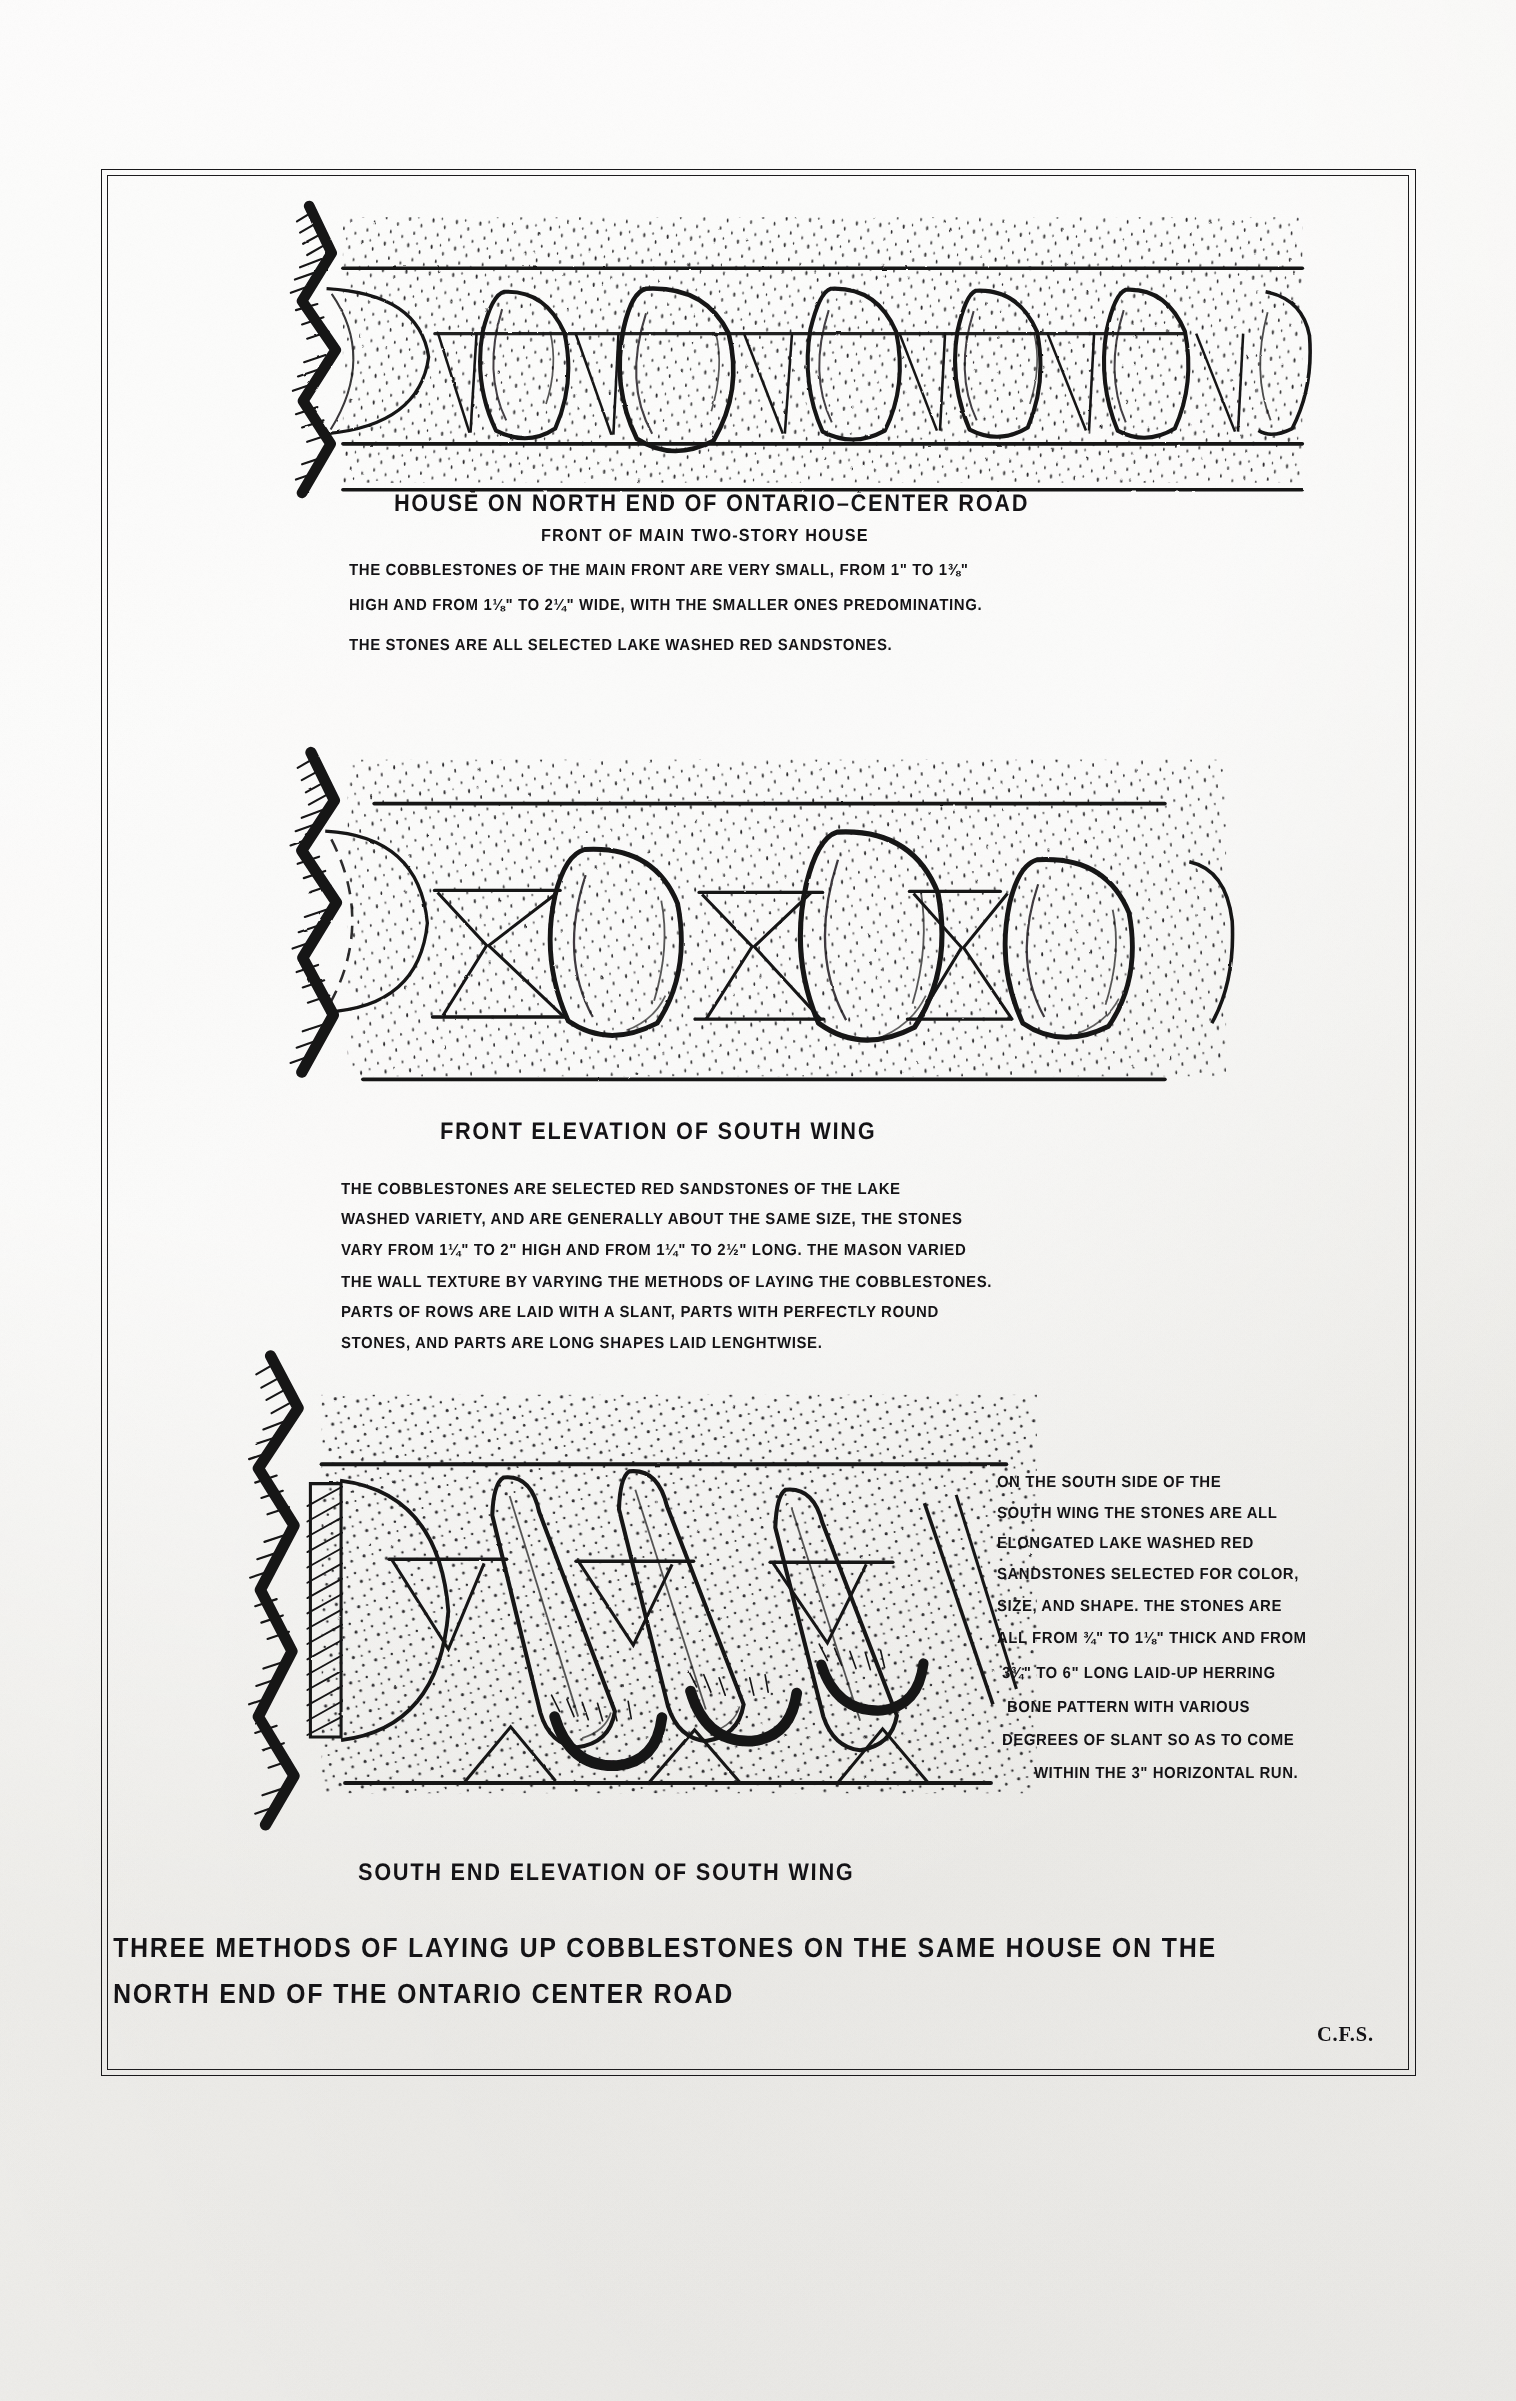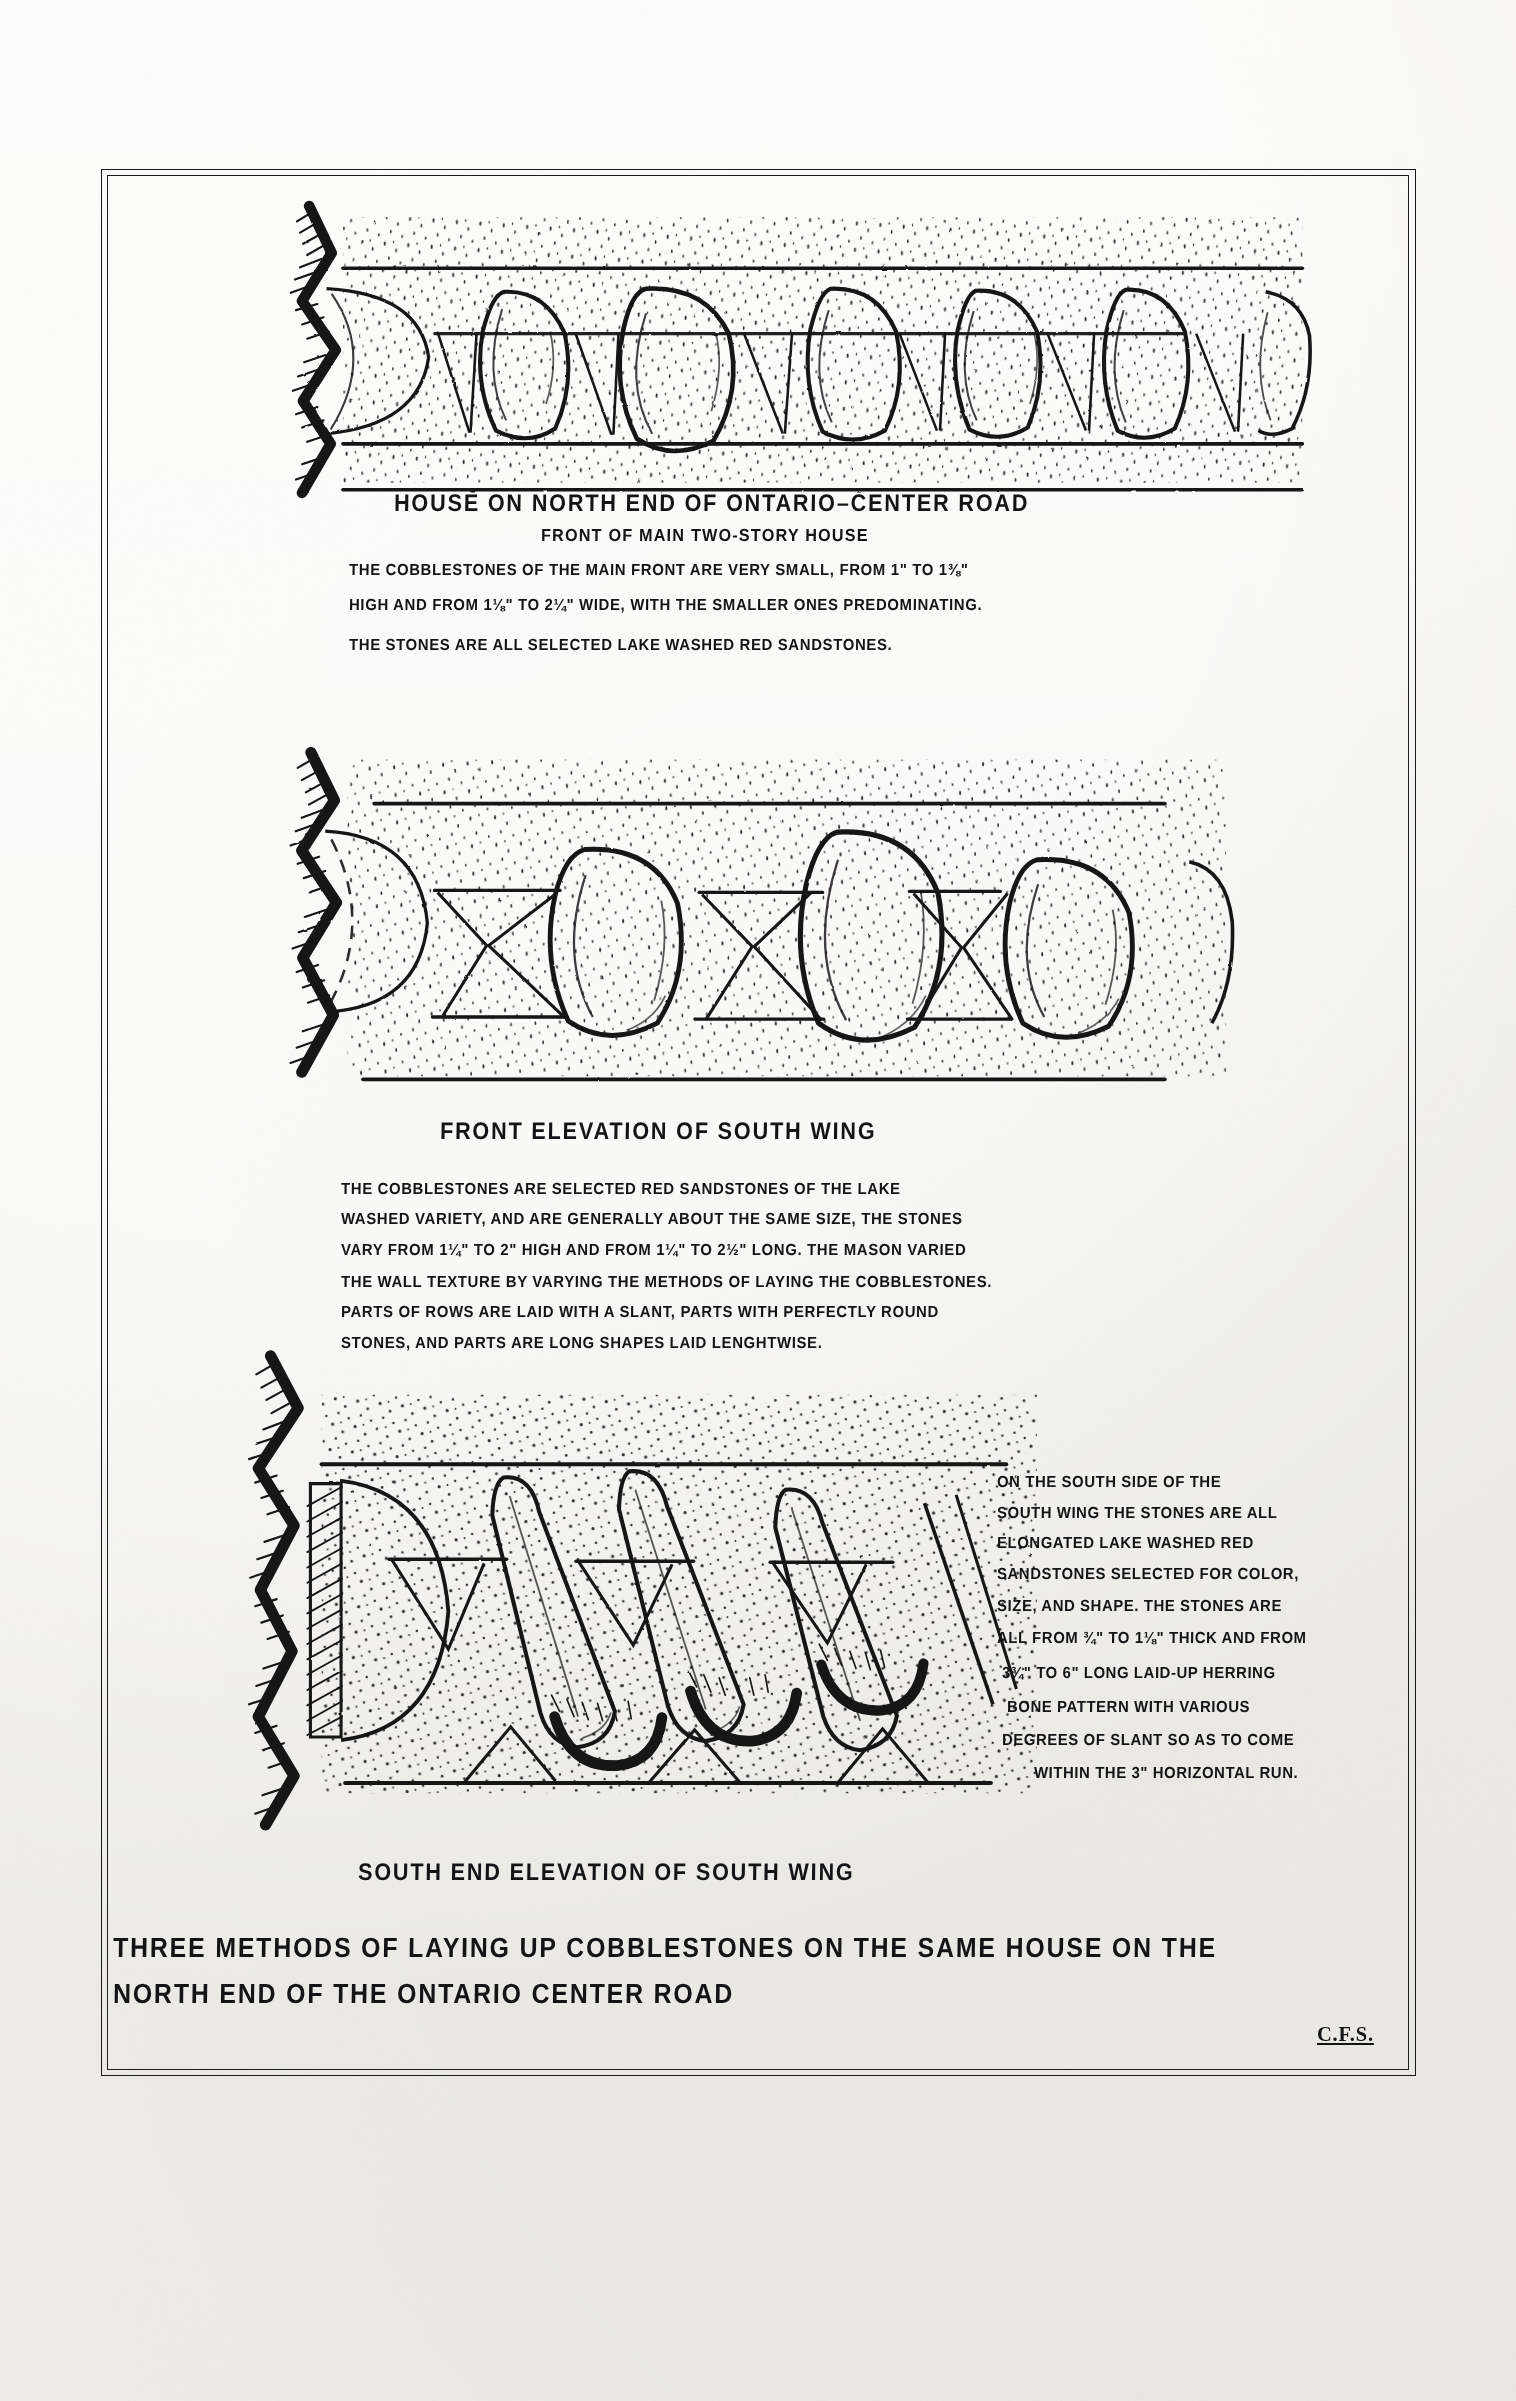--- a/index.html
+++ b/index.html
@@ -414,16 +414,16 @@
   <div class="ltr side-ln hand" style="left:1002px;top:1664px;">3¾" TO 6" LONG LAID-UP HERRING</div>
   <div class="ltr side-ln hand" style="left:1007px;top:1698px;">BONE PATTERN WITH VARIOUS</div>
   <div class="ltr side-ln hand" style="left:1002px;top:1731px;">DEGREES OF SLANT SO AS TO COME</div>
   <div class="ltr side-ln hand" style="left:1034px;top:1764px;">WITHIN THE 3" HORIZONTAL RUN.</div>
 
   <div class="ltr sec-title hand-t" style="left:358px;top:1858px;">SOUTH END ELEVATION OF SOUTH WING</div>
 
   <div class="ltr big-title hand-t" style="left:113px;top:1932px;">THREE METHODS OF LAYING UP COBBLESTONES ON THE SAME HOUSE ON THE</div>
   <div class="ltr big-title hand-t" style="left:113px;top:1978px;">NORTH END OF THE ONTARIO CENTER ROAD</div>
 
-  <div class="ltr sig" style="left:1317px;top:2023px;text-decoration:underline;">C.F.S.</div>
+  <div class="ltr sig" style="left:1317px;top:2023px;">C.F.S.</div>
 
 </div>
 
 
 </body></html>

